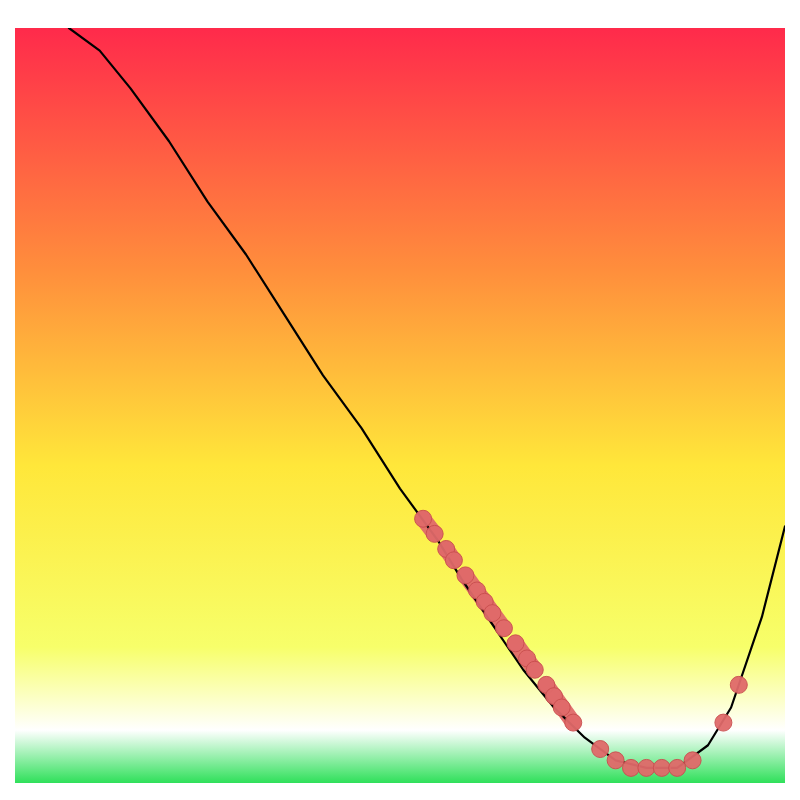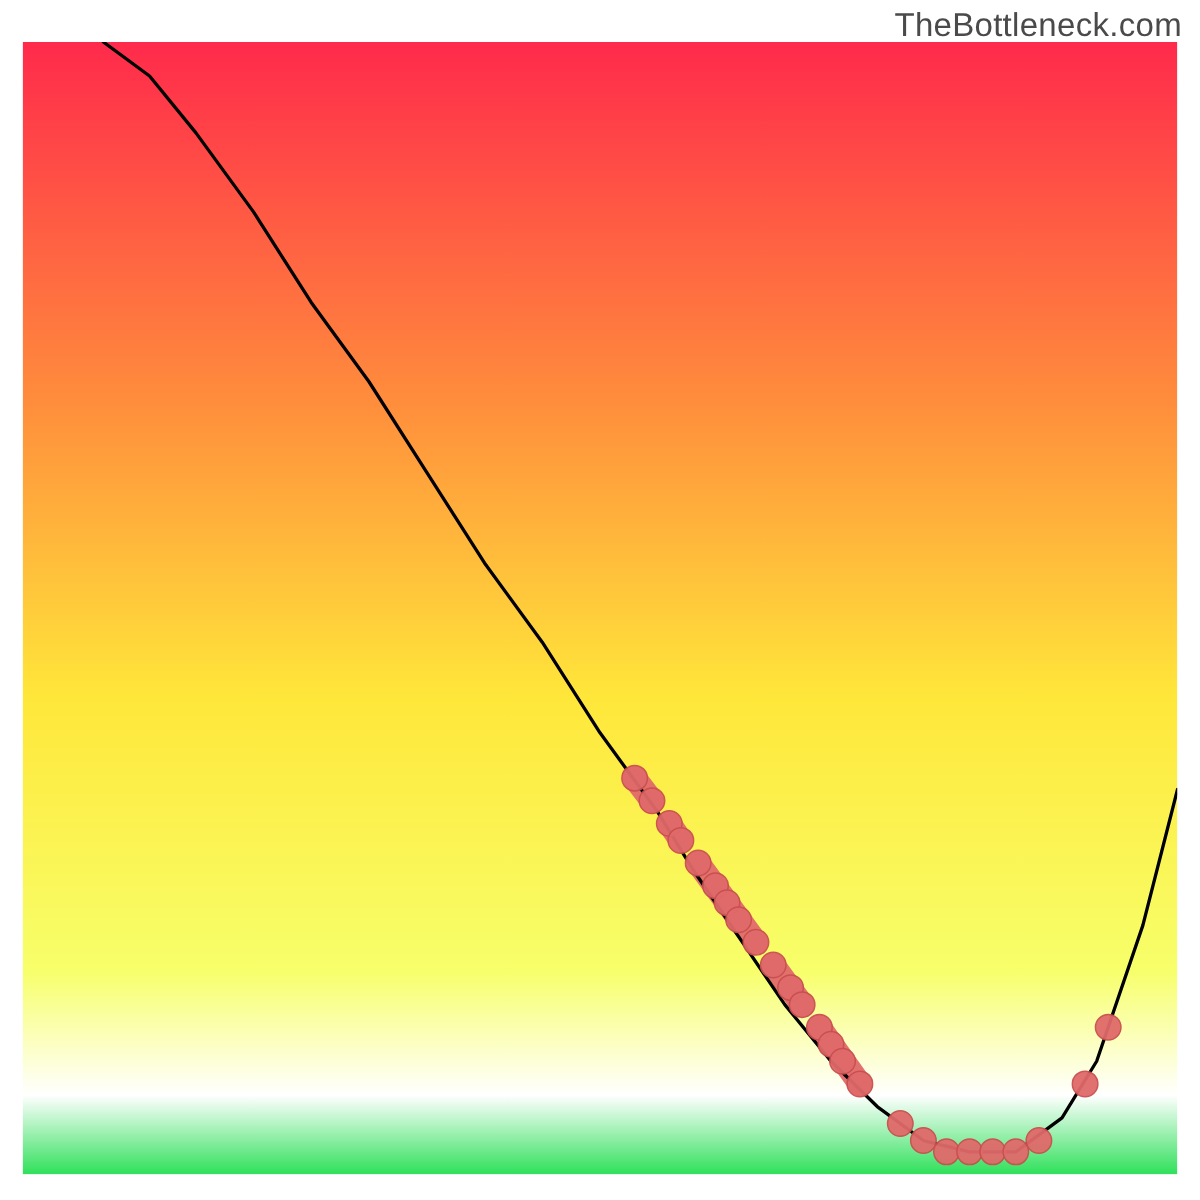--- a/index.html
+++ b/index.html
@@ -38,21 +38,20 @@
   .plot-svg {
     width: 100%;
     height: 100%;
     display: block;
   }
 </style>
 </head>
 <body>
 
 <div class="stage">
-  <div class="watermark">TheBottleneck.com</div>
 
   <div class="plot-area">
     <svg class="plot-svg" viewBox="0 0 770 755" preserveAspectRatio="none">
       <defs>
         <linearGradient id="bg-grad" x1="0" y1="0" x2="0" y2="1">
           <stop id="g0" offset="0%" stop-color="#ff2a4b"></stop>
           <stop id="g1" offset="32%" stop-color="#ff8e3c"></stop>
           <stop id="g2" offset="58%" stop-color="#ffe73a"></stop>
           <stop id="g3" offset="82%" stop-color="#f7ff6a"></stop>
           <stop id="g4" offset="93%" stop-color="#ffffff"></stop>

